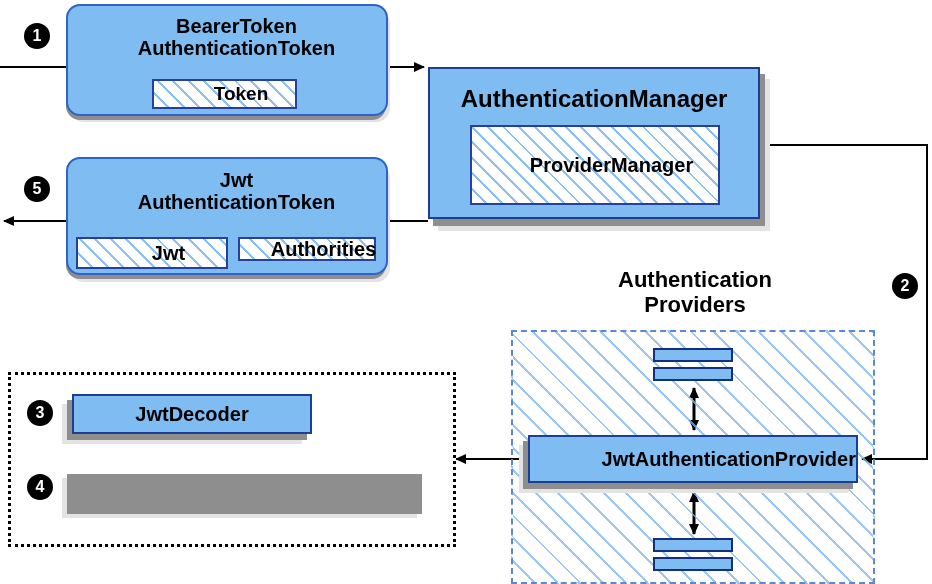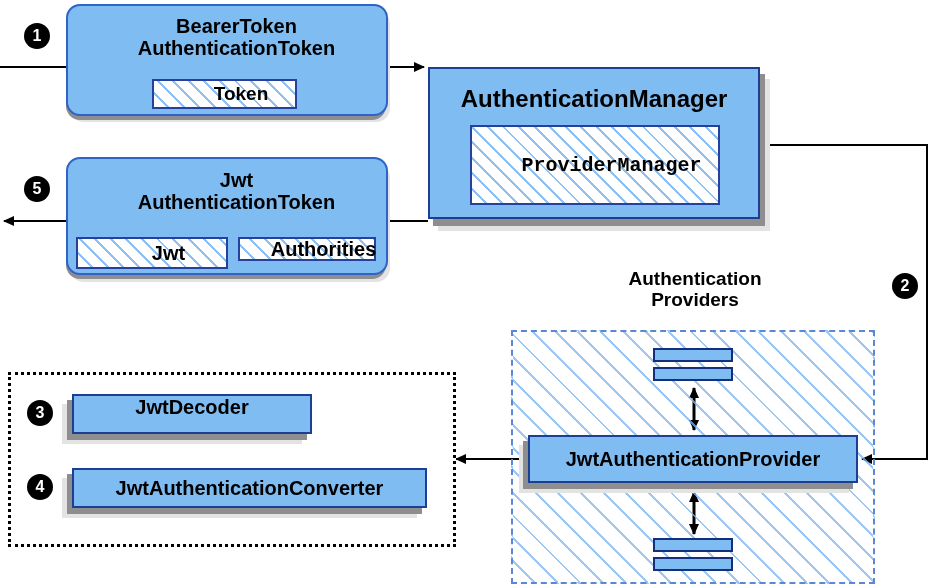--- a/index.html
+++ b/index.html
@@ -159,82 +159,79 @@
 
     <path d="M428,221 L390,221" stroke="#000" stroke-width="2" fill="none"></path>
 
     <path d="M68,221 L4,221" stroke="#000" stroke-width="2" fill="none" marker-end="url(#arrow)"></path>
 
     <path d="M694,388 L694,430" stroke="#000" stroke-width="3" fill="none" marker-end="url(#arrow)" marker-start="url(#arrow-start)"></path>
 
     <path d="M694,492 L694,534" stroke="#000" stroke-width="3" fill="none" marker-end="url(#arrow)" marker-start="url(#arrow-start)"></path>
   </svg>
 
-  <div class="caption" style="left:600px;top:268px;width:190px;font-size:19px;">Authentication
+  <div class="caption" style="left:600px;top:268px;width:190px;font-size:22px;">Authentication
 Providers</div>
 
   <div class="providers-box" style="left:511px;top:330px;width:364px;height:254px;"></div>
 
   <div class="bar" style="left:653px;top:348px;width:80px;height:14px;"></div>
   <div class="bar" style="left:653px;top:367px;width:80px;height:14px;"></div>
 
   <div class="bar" style="left:653px;top:538px;width:80px;height:14px;"></div>
   <div class="bar" style="left:653px;top:557px;width:80px;height:14px;"></div>
 
   <div class="shadow-light" style="left:519px;top:445px;width:330px;height:48px;"></div>
   <div class="shadow-dark" style="left:523px;top:441px;width:330px;height:48px;"></div>
   <div class="node" style="left:528px;top:435px;width:330px;height:48px;justify-content:center;">
-    <div class="node-title" style="font-size:20px;">JwtAuthenticationProvider</div>
+    <div class="node-title" style="font-size:20px;text-align:right;">JwtAuthenticationProvider</div>
   </div>
 
   <div class="shadow-light round" style="left:70px;top:10px;width:320px;height:112px;"></div>
   <div class="shadow-dark round" style="left:66px;top:8px;width:320px;height:112px;"></div>
   <div class="node round" style="left:66px;top:4px;width:322px;height:112px;">
     <div class="node-title" style="font-size:20px;margin-top:9px;">BearerToken
 AuthenticationToken</div>
   </div>
   <div class="inner" style="left:152px;top:79px;width:145px;height:30px;font-size:19px;">
     <span>Token</span>
   </div>
 
   <div class="shadow-light" style="left:438px;top:79px;width:332px;height:152px;"></div>
   <div class="shadow-dark" style="left:433px;top:74px;width:332px;height:152px;"></div>
   <div class="node" style="left:428px;top:67px;width:332px;height:152px;">
     <div class="node-title" style="font-size:24px;margin-top:17px;">AuthenticationManager</div>
   </div>
-  <div class="inner" style="left:470px;top:125px;width:250px;height:80px;font-size:20px;font-family:Liberation Mono, monospace;">
+  <div class="inner" style="left:470px;top:125px;width:250px;height:80px;font-size:20px;">
     <span>ProviderManager</span>
   </div>
 
   <div class="shadow-light round" style="left:70px;top:164px;width:320px;height:118px;"></div>
   <div class="shadow-dark round" style="left:66px;top:161px;width:320px;height:118px;"></div>
   <div class="node round" style="left:66px;top:157px;width:322px;height:118px;">
     <div class="node-title" style="font-size:20px;margin-top:10px;">Jwt
 AuthenticationToken</div>
   </div>
   <div class="inner" style="left:76px;top:237px;width:152px;height:32px;font-size:20px;">
     <span>Jwt</span>
   </div>
   <div class="inner" style="left:238px;top:237px;width:138px;height:24px;font-size:20px;">
     <span>Authorities</span>
   </div>
 
   <div class="dotted-box" style="left:8px;top:372px;width:448px;height:175px;"></div>
 
   <div class="shadow-light" style="left:62px;top:404px;width:240px;height:40px;"></div>
   <div class="shadow-dark" style="left:67px;top:400px;width:240px;height:40px;"></div>
-  <div class="node" style="left:72px;top:394px;width:240px;height:40px;justify-content:flex-start;">
+  <div class="node" style="left:72px;top:394px;width:240px;height:40px;justify-content:center;">
     <div class="node-title" style="font-size:20px;">JwtDecoder</div>
   </div>
 
   <div class="shadow-light" style="left:62px;top:478px;width:355px;height:40px;"></div>
   <div class="shadow-dark" style="left:67px;top:474px;width:355px;height:40px;"></div>
-  <div class="node" style="left:72px;top:468px;width:355px;height:40px;justify-content:center;">
-    <div class="node-title" style="font-size:20px;">JwtAuthenticationConverter</div>
-  </div>
 
   <div class="badge" style="left:24px;top:23px;">
     <span>1</span>
   </div>
   <div class="badge" style="left:24px;top:176px;">
     <span>5</span>
   </div>
   <div class="badge" style="left:892px;top:273px;">
     <span>2</span>
   </div>

